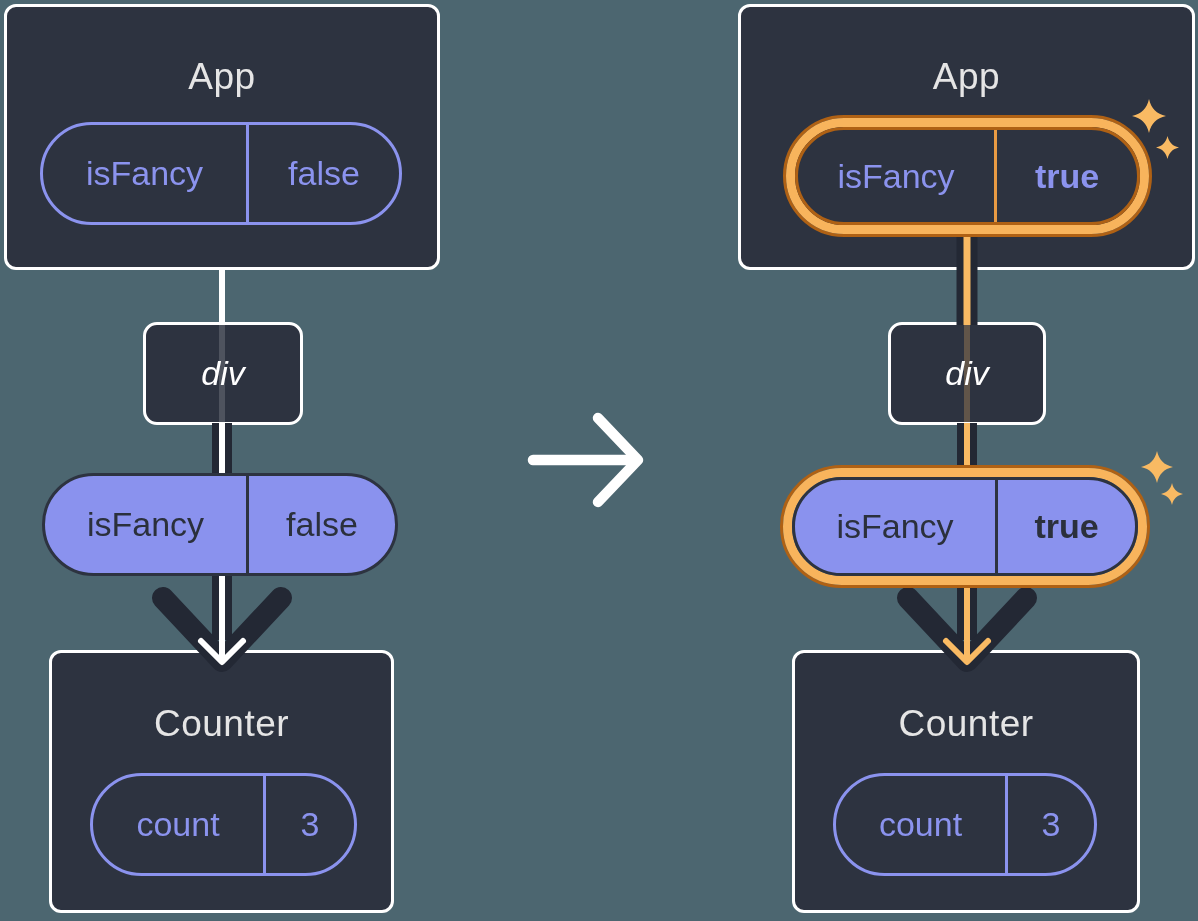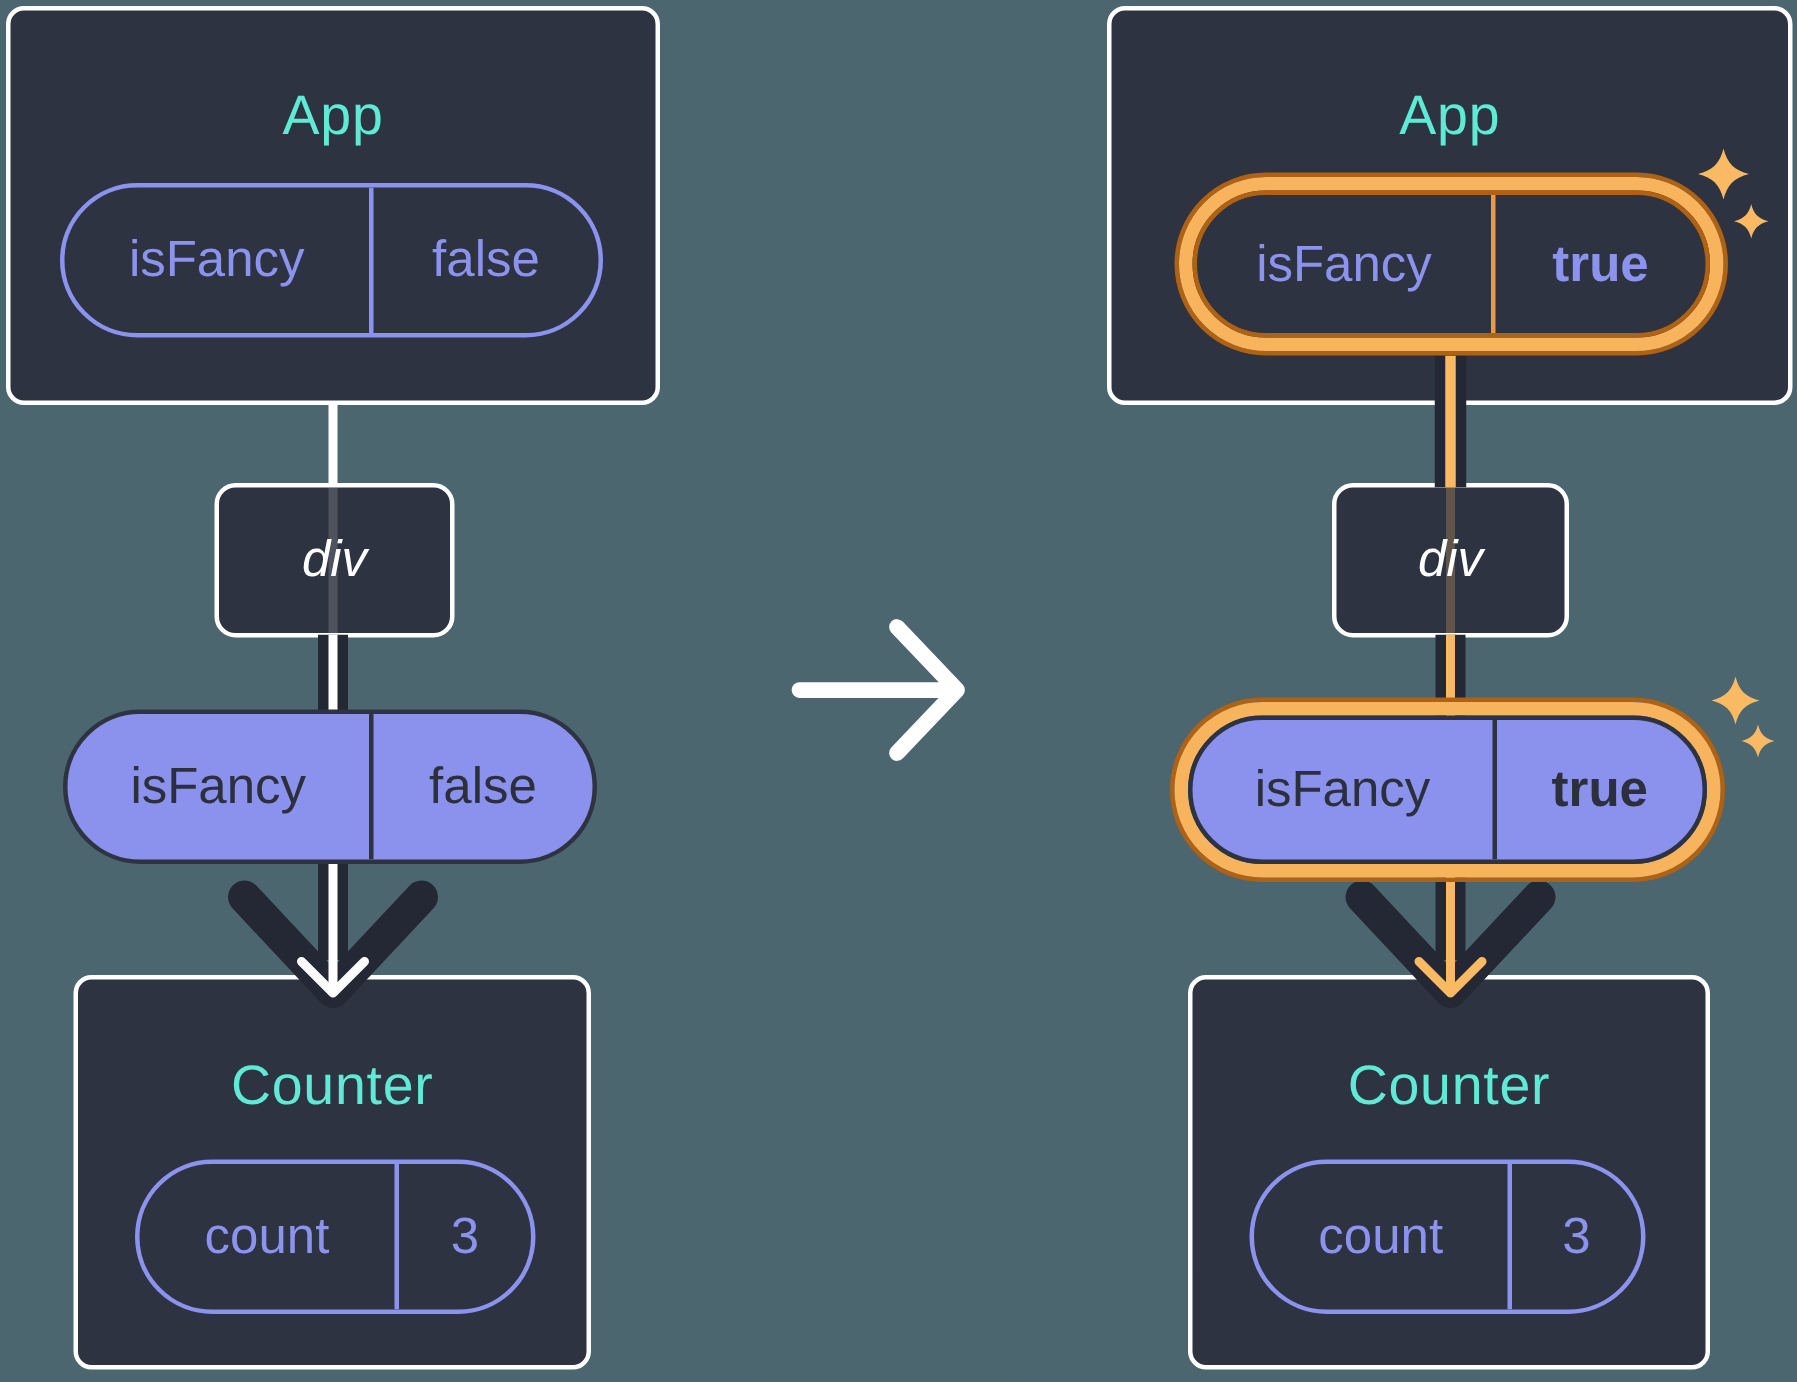--- a/index.html
+++ b/index.html
@@ -6,21 +6,21 @@
   .canvas{
     position:relative;width:1198px;height:921px;background:#4C6670;
     font-family:"Liberation Sans",sans-serif;overflow:hidden;
   }
   
   .comp-box{
     position:absolute;box-sizing:border-box;background:#2D3340;
     border:3px solid #ffffff;border-radius:12px;z-index:1;
   }
   .comp-title{
-    position:absolute;left:0;right:0;text-align:center;color:#5eead4;
+    position:absolute;left:0;right:0;text-align:center;color:#e5e5e5;
     font-size:37px;font-weight:500;letter-spacing:.5px;z-index:2;
   }
   .div-box{
     position:absolute;box-sizing:border-box;background:#2D3340;
     border:3px solid #ffffff;border-radius:14px;z-index:2;
     display:flex;align-items:center;justify-content:center;
     color:#ffffff;font-size:34px;font-weight:500;overflow:hidden;
   }
   .stripe{position:absolute;top:0;bottom:0;width:6px;z-index:1;}
   .stripe.white{background:rgba(255,255,255,0.16);}

